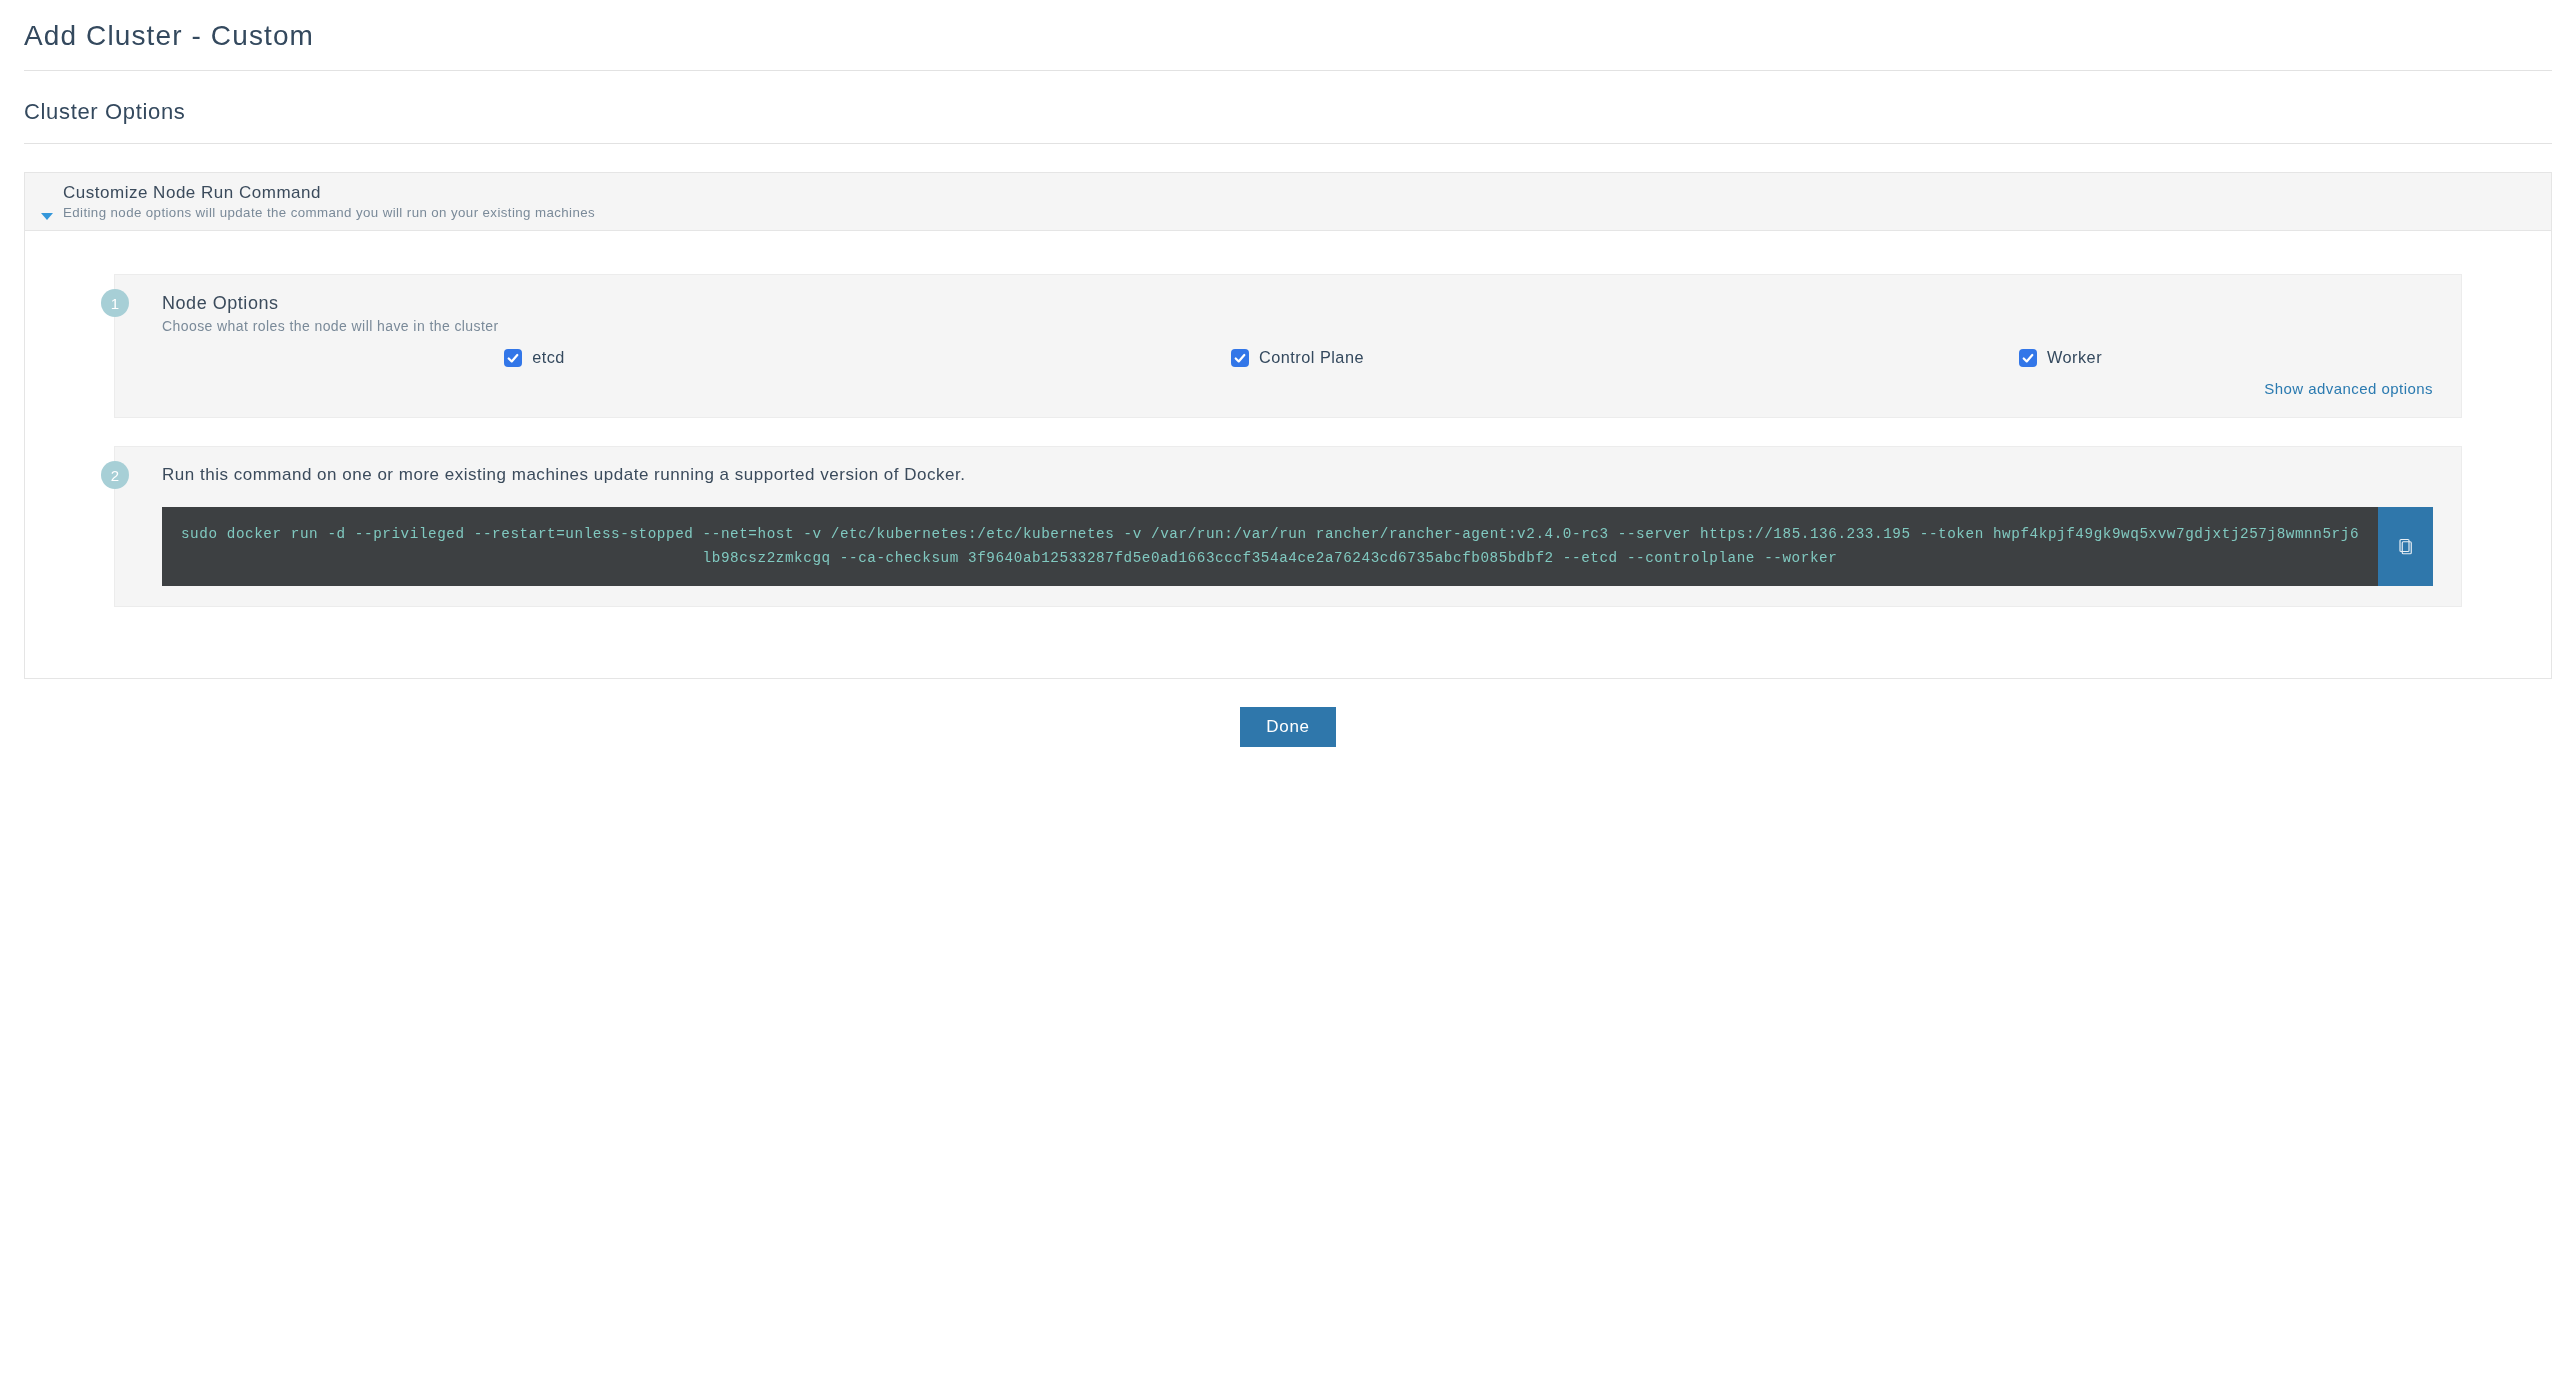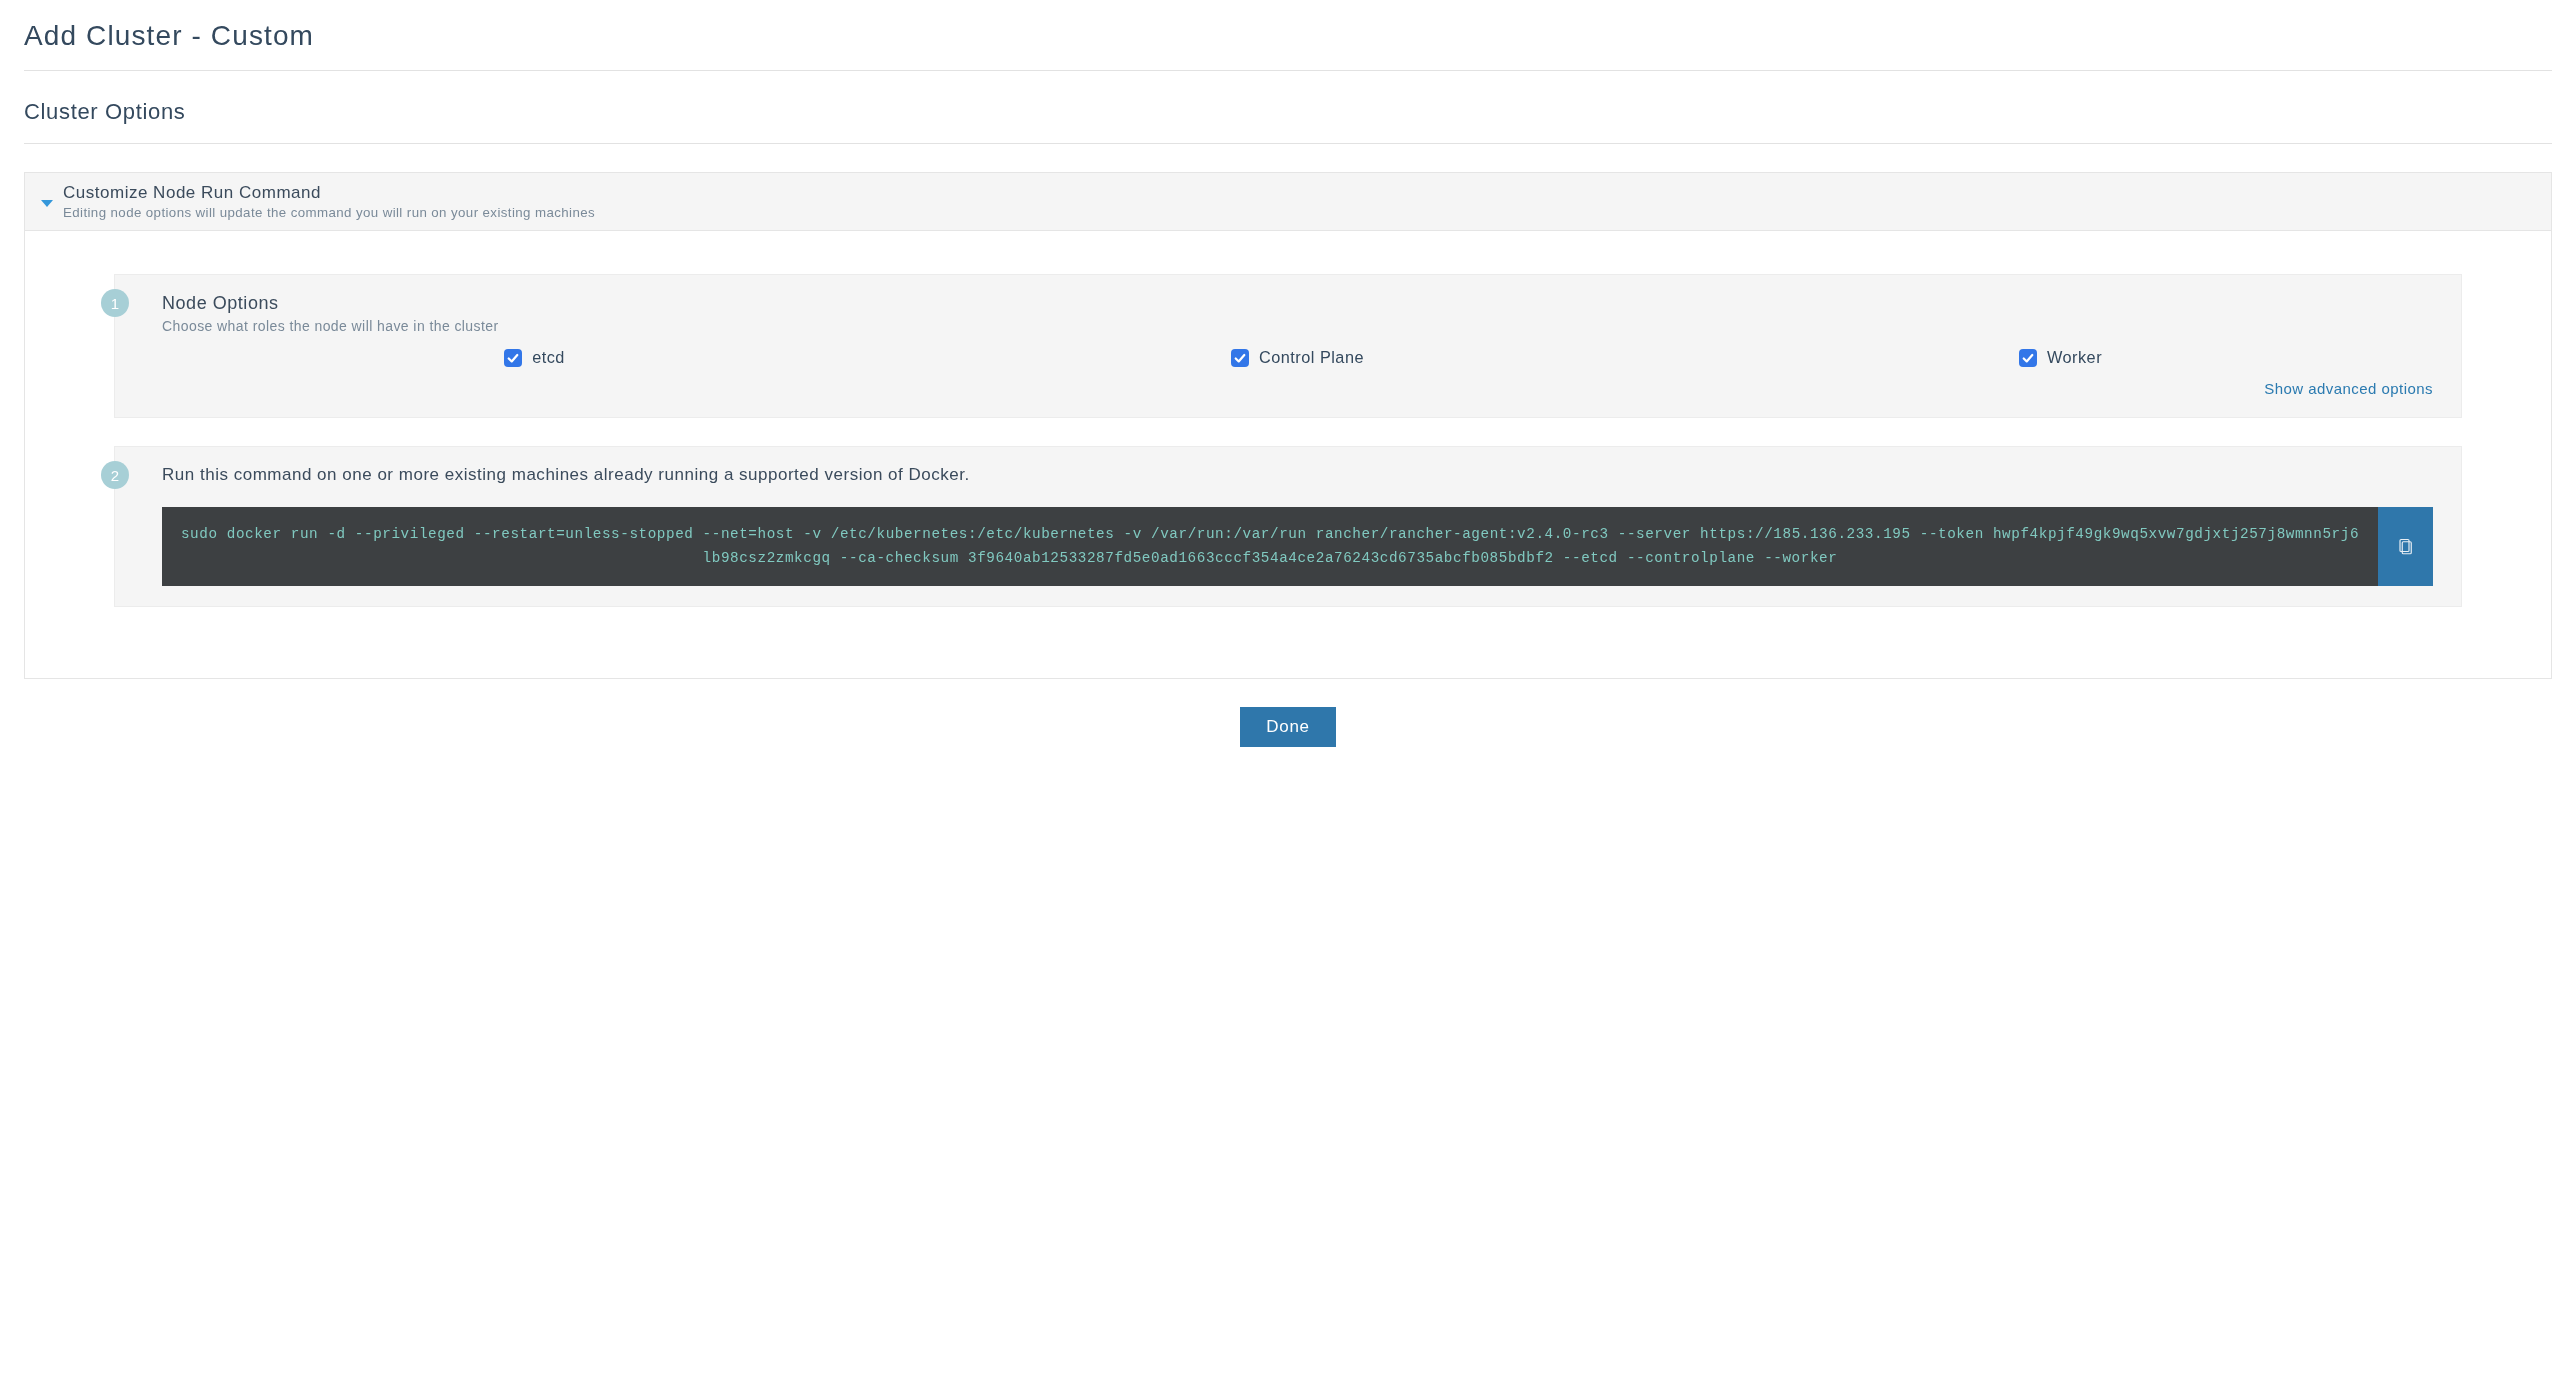--- a/index.html
+++ b/index.html
@@ -28,21 +28,21 @@
     color: #34495e;
     margin-bottom: 18px;
     letter-spacing: 0.03em;
   }
   .customize-box {
     border: 1px solid #e5e5e5;
     background: #fff;
   }
   .customize-header {
     display: flex;
-    align-items: center;
+    align-items: flex-end;
     background: #f5f5f5;
     padding: 10px 16px;
     border-bottom: 1px solid #e5e5e5;
   }
   .chevron {
     margin-right: 10px;
     margin-top: 4px;
     width: 0; height: 0;
     border-left: 6px solid transparent;
     border-right: 6px solid transparent;
@@ -249,21 +249,21 @@
         </div>
       </div>
 
       <div class="advanced-row">
         <span class="advanced-link">Show advanced options</span>
       </div>
     </div>
 
     <div class="step-card">
       <div class="step-badge">2</div>
-      <div class="run-desc">Run this command on one or more existing machines already running a supported version of Docker.</div>
+      <div class="run-desc">Run this command on one or more existing machines update running a supported version of Docker.</div>
 
       <div class="command-row">
         <div class="command-block">sudo docker run -d --privileged --restart=unless-stopped --net=host -v /etc/kubernetes:/etc/kubernetes -v /var/run:/var/run rancher/rancher-agent:v2.4.0-rc3 --server https://185.136.233.195 --token hwpf4kpjf49gk9wq5xvw7gdjxtj257j8wmnn5rj6lb98csz2zmkcgq --ca-checksum 3f9640ab12533287fd5e0ad1663cccf354a4ce2a76243cd6735abcfb085bdbf2 --etcd --controlplane --worker</div>
         <div class="copy-btn">
           <svg viewBox="0 0 24 24">
             <rect x="7" y="5" width="12" height="16" rx="1.5"></rect>
             <rect x="4" y="2" width="12" height="16" rx="1.5"></rect>
           </svg>
         </div>
       </div>

